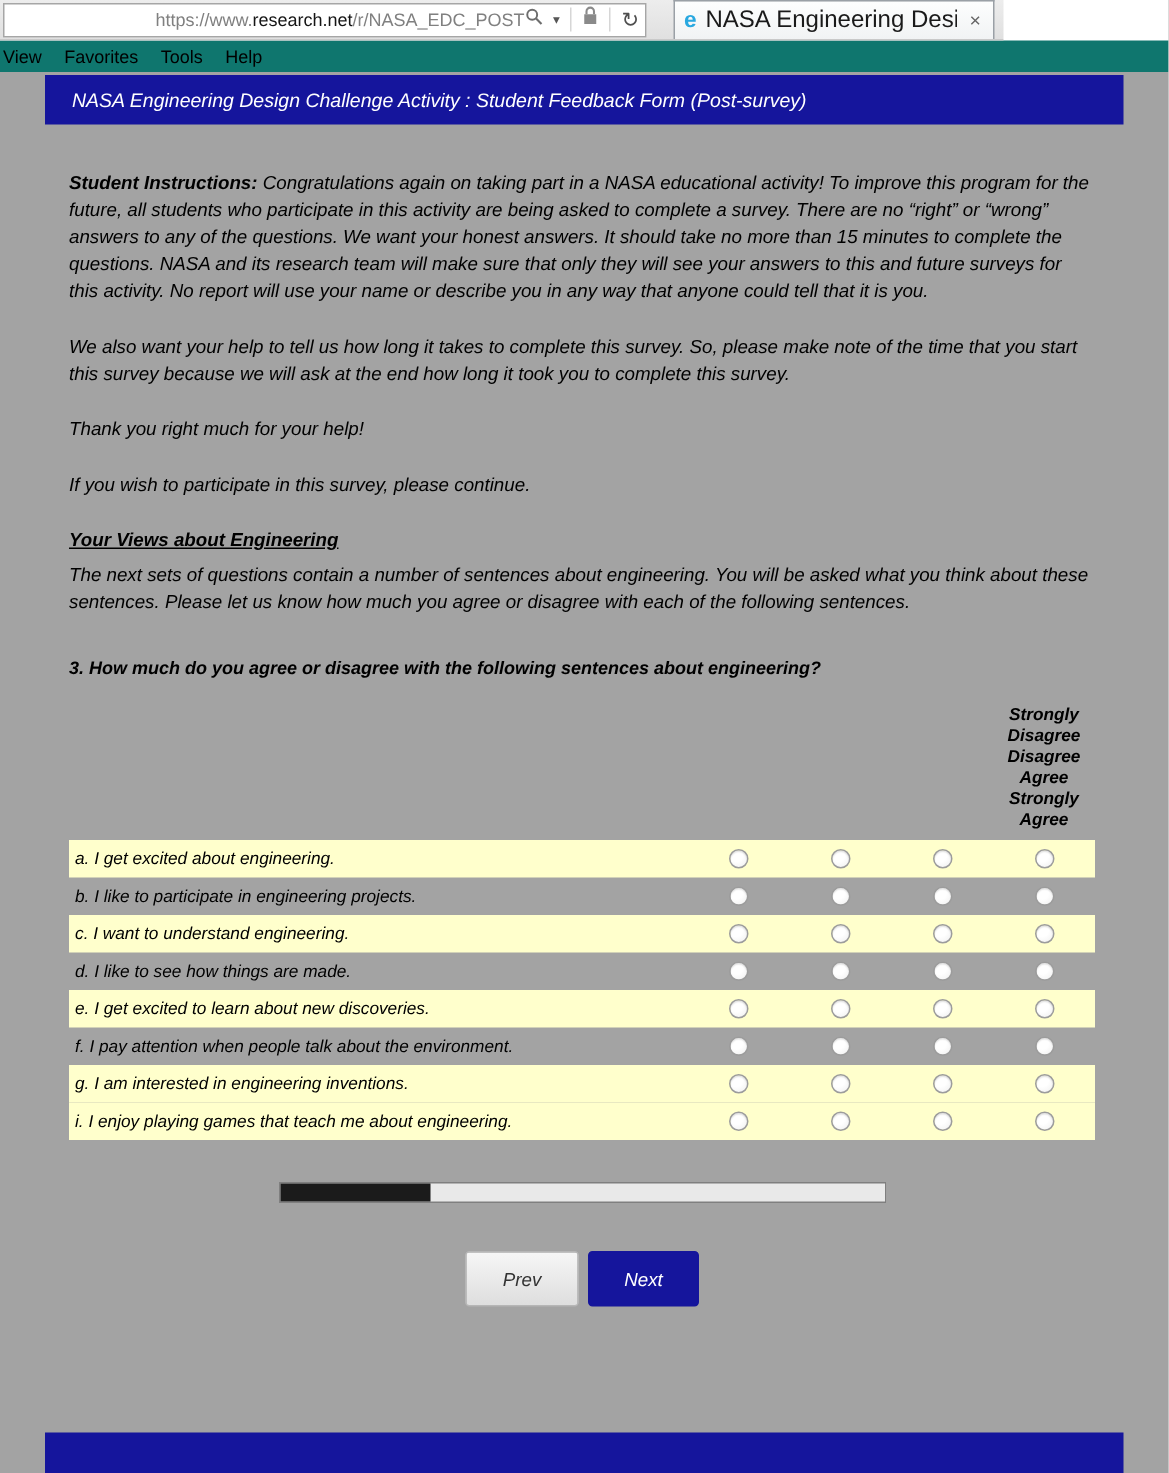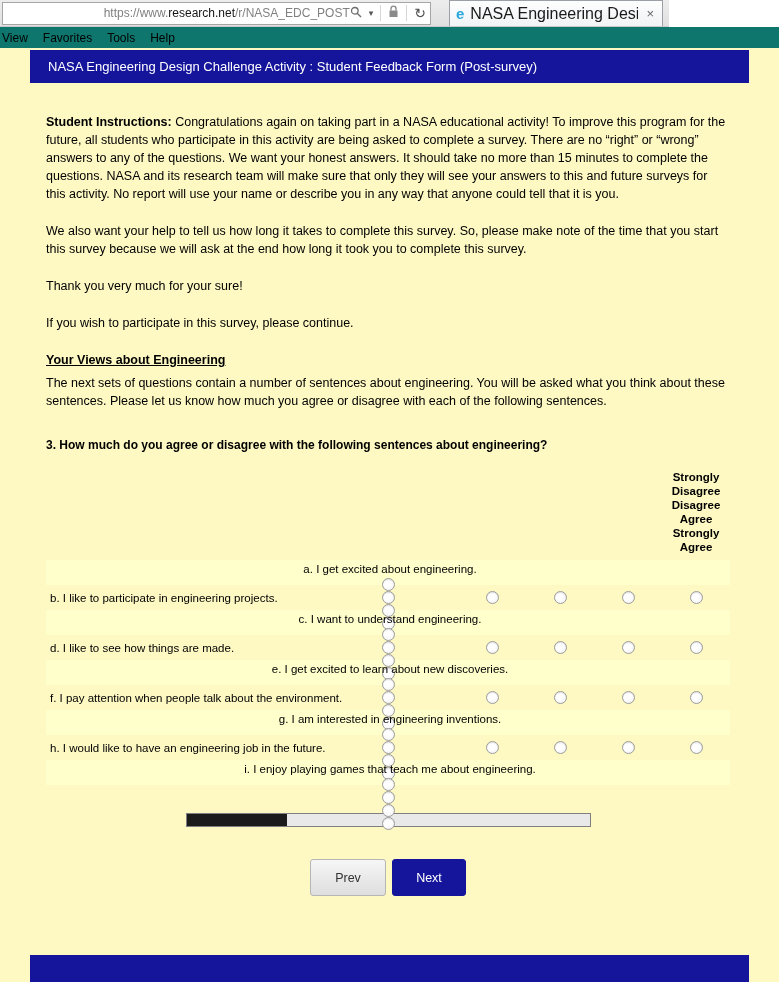--- a/index.html
+++ b/index.html
@@ -42,42 +42,42 @@
 
   
   .menu-bar {
     height:21px; background:#0f766e;
     display:flex; align-items:center; gap:15px;
     padding-left:2px; font-size:12px;
   }
   .menu-item { color:#000; }
 
   
-  .page { height:934px; background:#fef9c3; padding:2px 30px 0 30px; }
+  .page { height:934px; background:#a3a3a3; padding:2px 30px 0 30px;font-style:italic; }
   .survey { height:100%; display:flex; flex-direction:column; }
   .survey-header {
     background:var(--brand-blue,#15159c); color:#fff;
     height:33px; flex:0 0 33px;
     display:flex; align-items:center; padding-left:18px; font-size:13px;
   }
   .survey-footer { background:var(--brand-blue,#15159c); height:27px; flex:0 0 27px; }
   .survey-body { flex:1 1 auto; padding:30px 19px 0 16px; font-size:12.5px; line-height:18px; }
 
   .para { margin-bottom:19px; }
   .bold { font-weight:bold; }
   .section-heading { font-weight:bold; text-decoration:underline; margin-bottom:5px; }
   .question-text { font-weight:bold; font-size:12px; margin-top:26px; margin-bottom:10px; }
 
   
   .matrix { width:100%; }
   .matrix-header { display:flex; align-items:flex-end; padding:6px 0 6px 0;flex-direction:column; }
   .m-spacer { flex:1; }
   .m-col { width:68px; text-align:center; font-weight:bold; font-size:11.5px; line-height:14px; }
   .m-row { display:flex; align-items:center; height:25px; }
-  .m-row.alt { background:var(--row-highlight,#ffffcc);flex-direction:column; }
+  .m-row.alt { background:var(--row-highlight,#ffffcc); }
   .m-row-label { flex:1; font-size:11.5px; padding-left:4px; }
   .m-cell { width:68px; display:flex; justify-content:center; }
   .radio {
     width:13px; height:13px; border-radius:50%;
     border:1px solid #9c9c9c;
     background:radial-gradient(circle at 35% 30%, #ffffff 40%, #eeeeee 100%);
     box-shadow:inset 0 1px 1px rgba(0,0,0,.12);
   }
 
   
@@ -145,21 +145,21 @@
     <div class="survey-header">
       <span>NASA Engineering Design Challenge Activity : Student Feedback Form (Post-survey)</span>
     </div>
 
     <div class="survey-body">
 
       <p class="para"><span class="bold">Student Instructions:</span><span>  Congratulations again on taking part in a NASA educational activity! To improve this program for the future, all students who participate in this activity are being asked to complete a survey. There are no “right” or “wrong” answers to any of the questions.  We want your honest answers. It should take no more than 15 minutes to complete the questions. NASA and its research team will make sure that only they will see your answers to this and future surveys for this activity.  No report will use your name or describe you in any way that anyone could tell that it is you.</span></p>
 
       <p class="para">We also want your help to tell us how long it takes to complete this survey. So, please make note of the time that you start this survey because we will ask at the end how long it took you to complete this survey.</p>
 
-      <p class="para">Thank you very much for your sure!</p>
+      <p class="para">Thank you right much for your help!</p>
 
       <p class="para">If you wish to participate in this survey, please continue.</p>
 
       <div class="section-heading">Your Views about Engineering</div>
 
       <p class="para">The next sets of questions contain a number of sentences about engineering. You will be asked what you think about these sentences.  Please let us know how much you agree or disagree with each of the following sentences.</p>
 
       <div class="question-text">3. How much do you agree or disagree with the following sentences about engineering?</div>
 
       <div class="matrix">
@@ -269,35 +269,20 @@
           <div class="m-cell">
               <span class="radio"></span>
             </div>
           <div class="m-cell">
               <span class="radio"></span>
             </div>
           <div class="m-cell">
               <span class="radio"></span>
             </div>
         </div>
-        <div class="m-row">
-          <div class="m-row-label">h. I would like to have an engineering job in the future.</div>
-          <div class="m-cell">
-              <span class="radio"></span>
-            </div>
-          <div class="m-cell">
-              <span class="radio"></span>
-            </div>
-          <div class="m-cell">
-              <span class="radio"></span>
-            </div>
-          <div class="m-cell">
-              <span class="radio"></span>
-            </div>
-        </div>
         <div class="m-row alt">
           <div class="m-row-label">i. I enjoy playing games that teach me about engineering.</div>
           <div class="m-cell">
               <span class="radio"></span>
             </div>
           <div class="m-cell">
               <span class="radio"></span>
             </div>
           <div class="m-cell">
               <span class="radio"></span>

